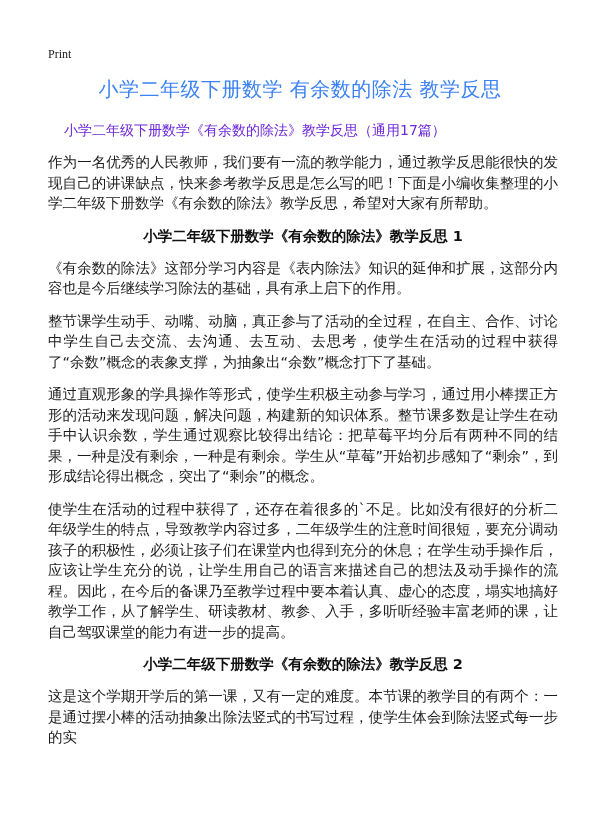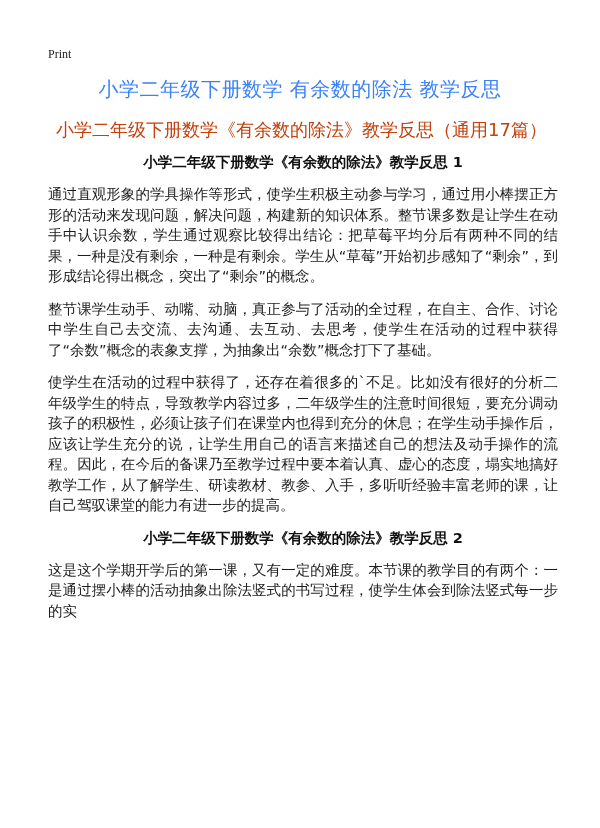--- a/index.html
+++ b/index.html
@@ -43,24 +43,24 @@
       letter-spacing: 0.5px;
       margin: 0;
     }
     .content {
       position: absolute;
       left: 48px;
       top: 120px;
       width: 510px;
     }
     .subtitle {
-      font-size: 18px;
+      font-size: 14px;
       line-height: 20px;
-      margin: 0 0 12px 8px;
-      color: #c2410c;
+      margin: 0 0 12px 16px;
+      color: #6d28d9;
     }
     .para {
       font-size: 14.5px;
       line-height: 20.5px;
       margin: 0 0 12px 0;
       color: #1c1c1c;
       text-align: justify;
       word-break: break-all;
     }
     .section-heading {
@@ -74,22 +74,24 @@
   </style>
 </head>
 <body>
 
 <div class="page">
   <div class="print-label">Print</div>
   <h1 class="doc-title">小学二年级下册数学 有余数的除法 教学反思</h1>
 
   <div class="content">
     <p class="subtitle">小学二年级下册数学《有余数的除法》教学反思（通用17篇）</p>
+    <p class="para">作为一名优秀的人民教师，我们要有一流的教学能力，通过教学反思能很快的发现自己的讲课缺点，快来参考教学反思是怎么写的吧！下面是小编收集整理的小学二年级下册数学《有余数的除法》教学反思，希望对大家有所帮助。</p>
 
     <h2 class="section-heading">小学二年级下册数学《有余数的除法》教学反思 1</h2>
+    <p class="para">《有余数的除法》这部分学习内容是《表内除法》知识的延伸和扩展，这部分内容也是今后继续学习除法的基础，具有承上启下的作用。</p>
+    <p class="para">整节课学生动手、动嘴、动脑，真正参与了活动的全过程，在自主、合作、讨论中学生自己去交流、去沟通、去互动、去思考，使学生在活动的过程中获得了“余数”概念的表象支撑，为抽象出“余数”概念打下了基础。</p>
     <p class="para">通过直观形象的学具操作等形式，使学生积极主动参与学习，通过用小棒摆正方形的活动来发现问题，解决问题，构建新的知识体系。整节课多数是让学生在动手中认识余数，学生通过观察比较得出结论：把草莓平均分后有两种不同的结果，一种是没有剩余，一种是有剩余。学生从“草莓”开始初步感知了“剩余”，到形成结论得出概念，突出了“剩余”的概念。</p>
-    <p class="para">整节课学生动手、动嘴、动脑，真正参与了活动的全过程，在自主、合作、讨论中学生自己去交流、去沟通、去互动、去思考，使学生在活动的过程中获得了“余数”概念的表象支撑，为抽象出“余数”概念打下了基础。</p>
     <p class="para">使学生在活动的过程中获得了，还存在着很多的`不足。比如没有很好的分析二年级学生的特点，导致教学内容过多，二年级学生的注意时间很短，要充分调动孩子的积极性，必须让孩子们在课堂内也得到充分的休息；在学生动手操作后，应该让学生充分的说，让学生用自己的语言来描述自己的想法及动手操作的流程。因此，在今后的备课乃至教学过程中要本着认真、虚心的态度，塌实地搞好教学工作，从了解学生、研读教材、教参、入手，多听听经验丰富老师的课，让自己驾驭课堂的能力有进一步的提高。</p>
 
     <h2 class="section-heading">小学二年级下册数学《有余数的除法》教学反思 2</h2>
     <p class="para">这是这个学期开学后的第一课，又有一定的难度。本节课的教学目的有两个：一是通过摆小棒的活动抽象出除法竖式的书写过程，使学生体会到除法竖式每一步的实</p>
   </div>
 </div>
 
 </body></html>

